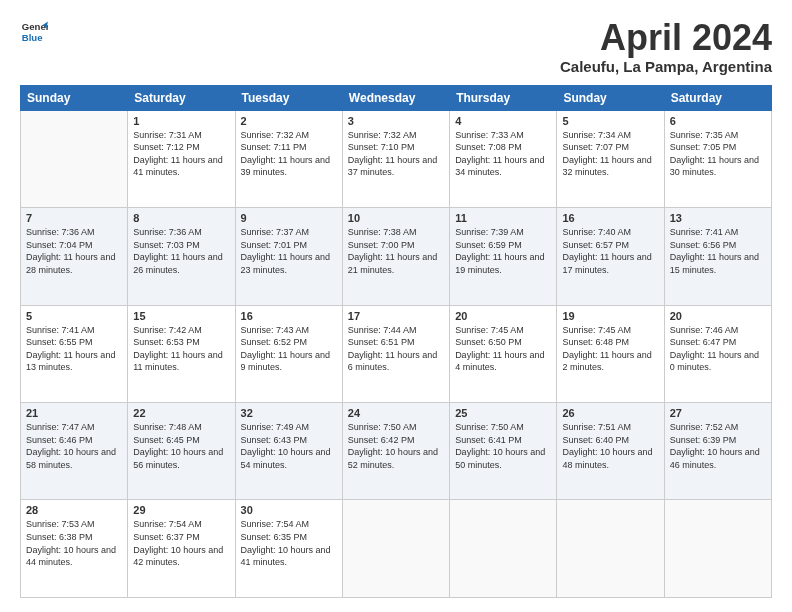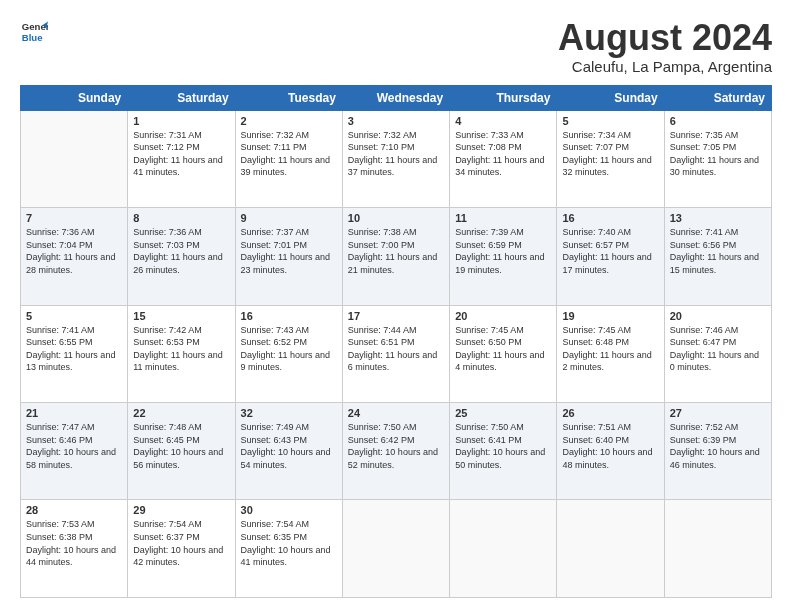--- a/index.html
+++ b/index.html
@@ -37,34 +37,34 @@
     }
     .month-title {
       font-size: 36px;
       font-weight: bold;
       color: #333;
       line-height: 1.1;
     }
     .subtitle {
       font-size: 15px;
       color: #333;
-      font-weight: normal;
+      font-weight: bold;
     }
     .calendar-table {
       width: 100%;
       border-collapse: collapse;
       flex: 1;
     }
     .calendar-table thead tr th {
       background-color: #2a6db5;
       color: #fff;
       font-size: 12px;
       font-weight: bold;
       padding: 5px 6px;
-      text-align: right;
+      text-align: left;
       border: 1px solid #2a6db5;
     }
     .calendar-table tbody tr td {
       border: 1px solid #ccc;
       vertical-align: top;
       padding: 4px 5px;
       font-size: 9.5px;
       color: #333;
       width: calc(100% / 7);
       height: 78px;
@@ -93,21 +93,21 @@
 <div class="page">
   <div class="header">
     <div class="logo">
       <svg class="logo-icon" viewBox="0 0 32 32">
         <text x="2" y="14" font-size="11" font-weight="bold" fill="#333" font-family="Arial">General</text>
         <text x="2" y="26" font-size="11" font-weight="bold" fill="#1a6eb5" font-family="Arial">Blue</text>
         <polygon points="26,8 32,4 30,12" fill="#1a6eb5"></polygon>
       </svg>
     </div>
     <div class="title-block">
-      <div class="month-title">August 2024</div>
+      <div class="month-title">April 2024</div>
       <div class="subtitle">Caleufu, La Pampa, Argentina</div>
     </div>
   </div>
 
   <table class="calendar-table">
     <thead>
       <tr>
         <th>Sunday</th>
         <th>Saturday</th>
         <th>Tuesday</th>

